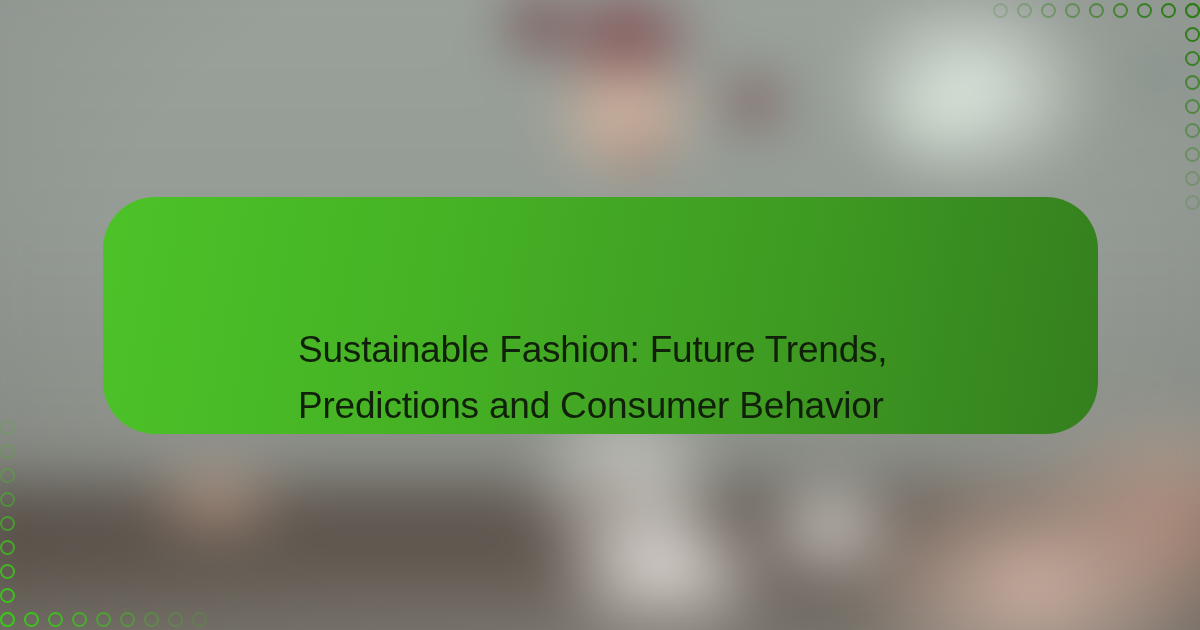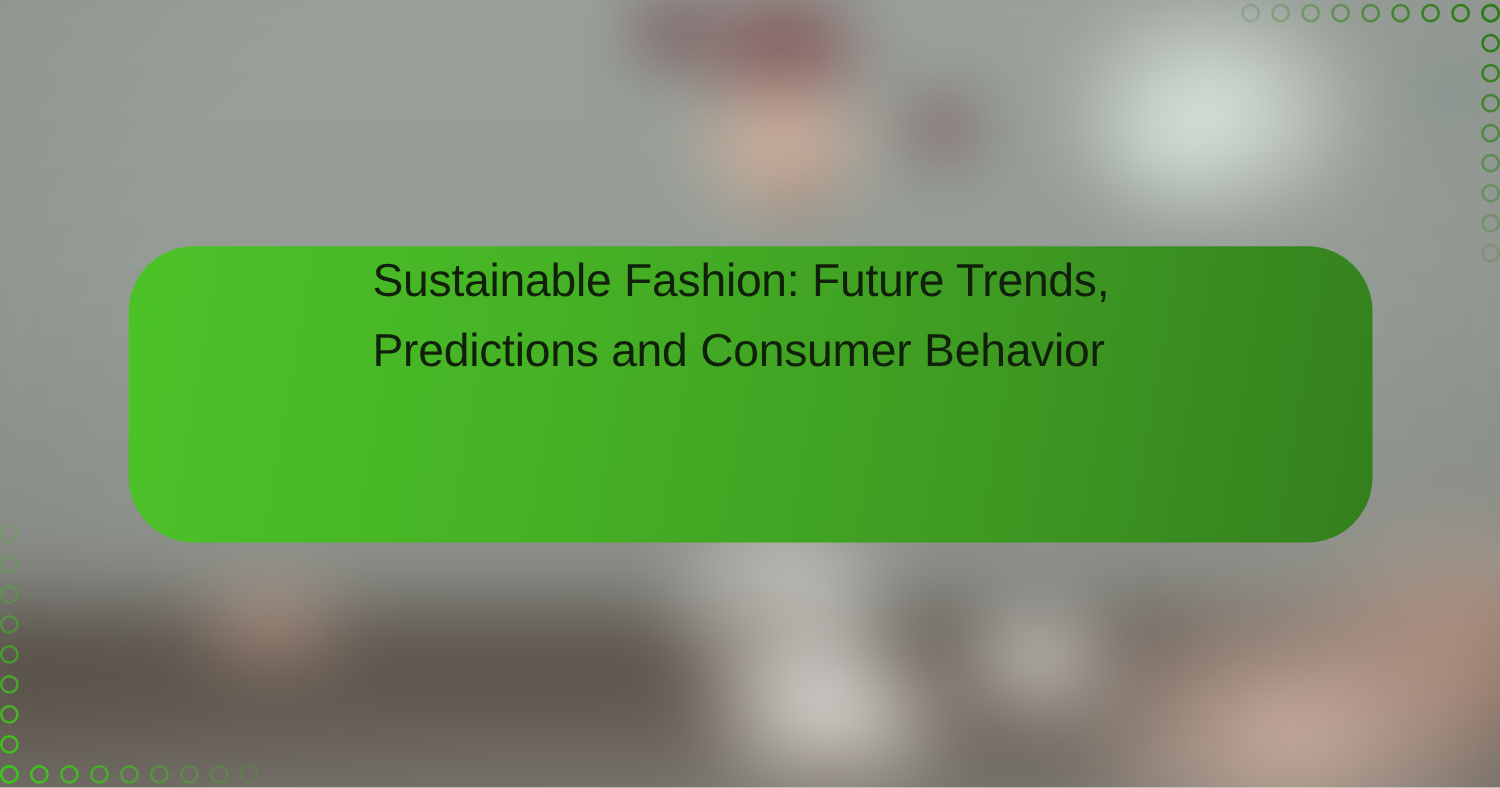--- a/index.html
+++ b/index.html
@@ -108,23 +108,23 @@
   
   #title-card {
     position: absolute;
     left: 103px;
     top: 197px;
     width: 995px;
     height: 237px;
     border-radius: 52px;
     background: linear-gradient(100deg, #4cc228 0%, #46b325 32%, #3e9b22 68%, #347f1e 100%);
     display: flex;
-    align-items: flex-start;
+    align-items: flex-end;
     box-sizing: border-box;
-    padding: 0 56px 0 195px;
+    padding: 16px 56px 0 195px;
   }
   #title-text {
     color: #10200a;
     font-size: 37px;
     line-height: 1.52;
     letter-spacing: -0.2px;
     font-weight: 400;
     margin: 0;
     max-width: 640px;
   }

